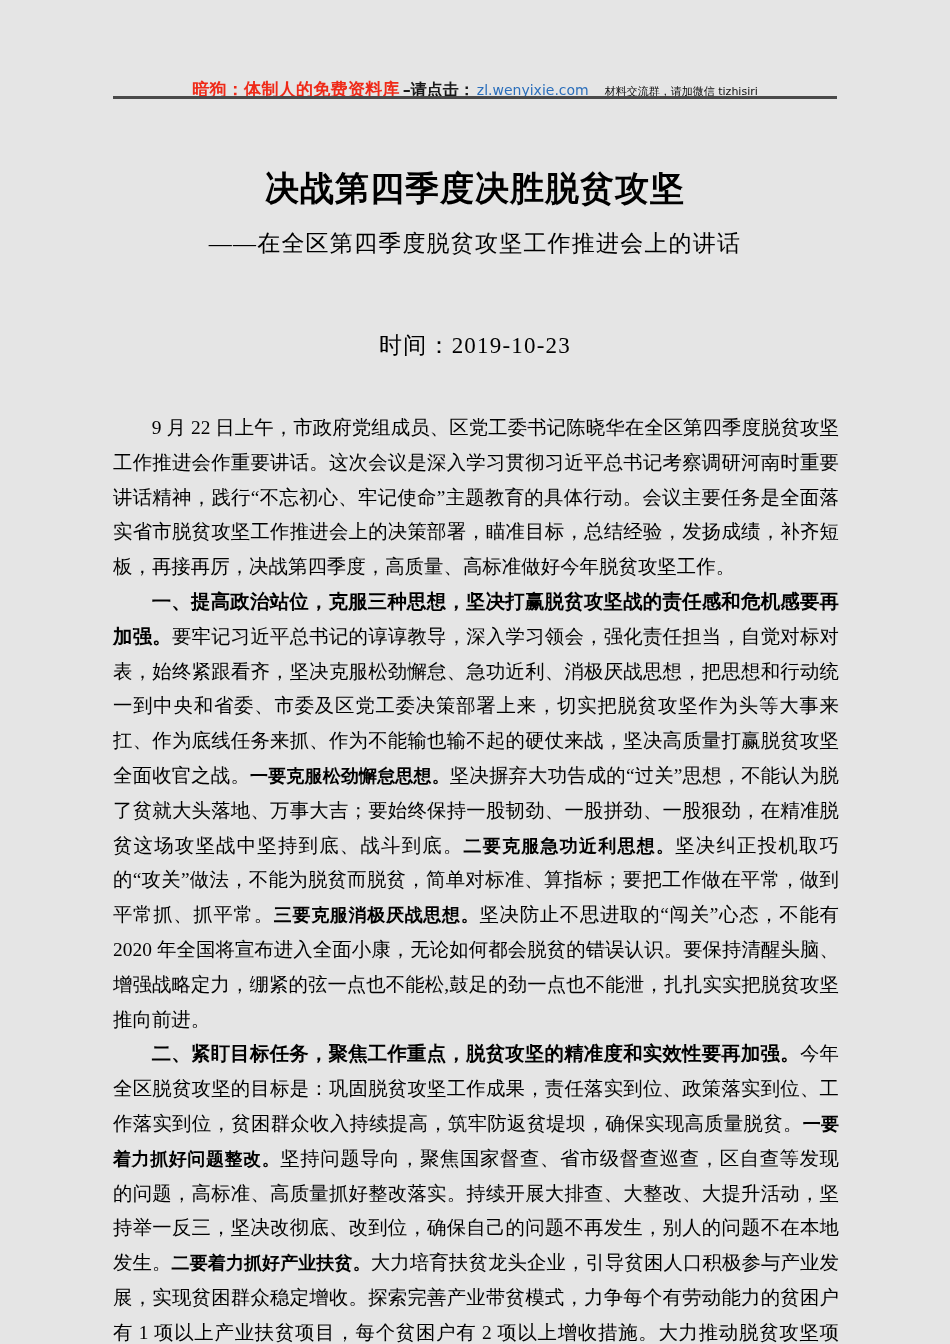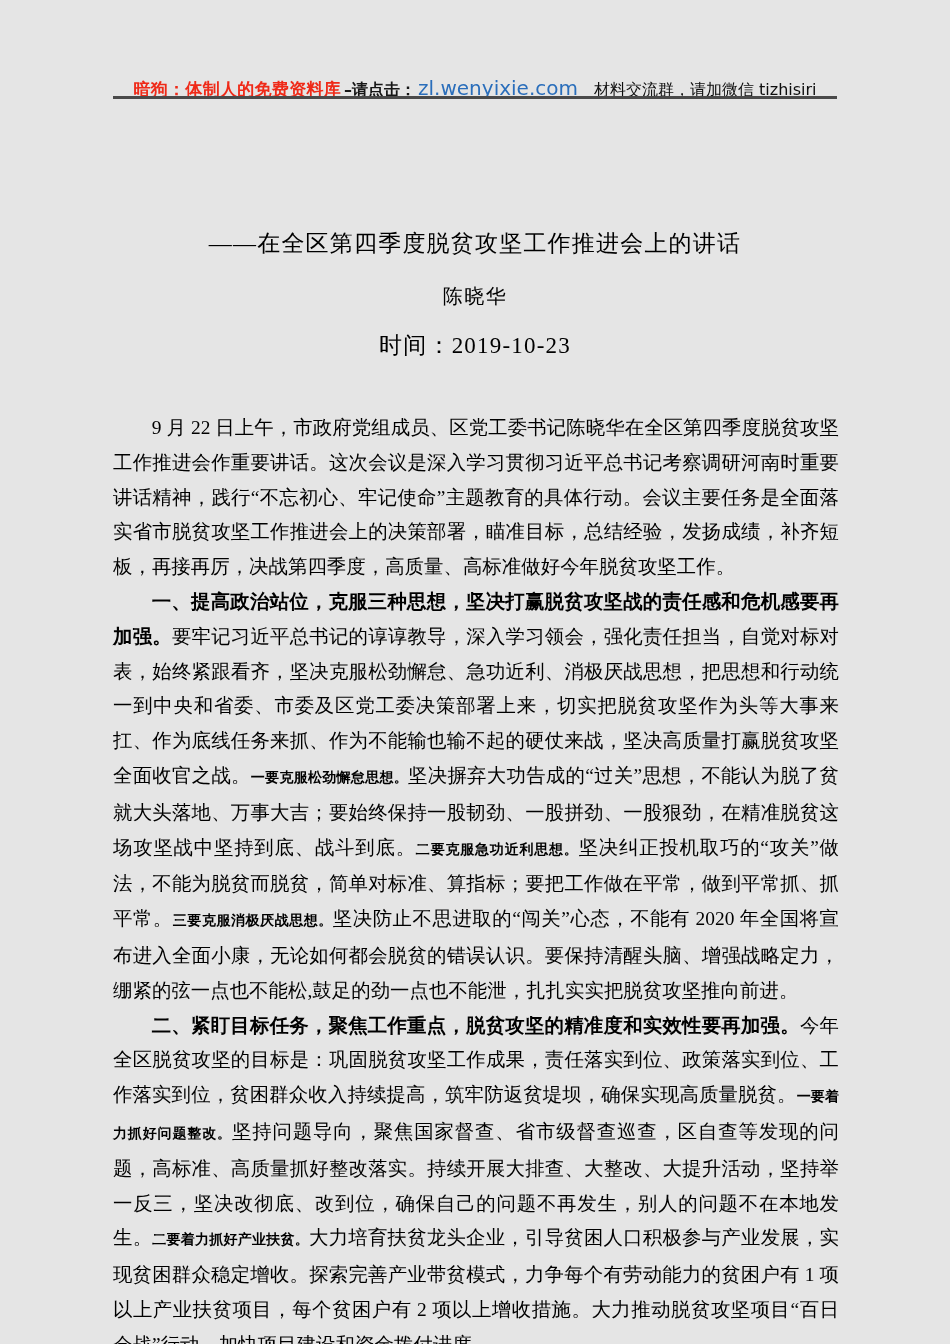--- a/index.html
+++ b/index.html
@@ -48,27 +48,27 @@
   .promo-click {
     color: #161616;
     font-weight: bold;
     margin-left: 3px;
     font-size: 16px;
     margin-top: 25px;
   }
   .promo-link {
     color: #2a6ebb;
     font-weight: normal;
-    font-size: 20px;
+    font-size: 14px;
     margin-left: 2px;
     text-decoration: none;
   }
   .promo-wechat {
     color: #0d0d0d;
-    font-size: 16px;
+    font-size: 11px;
     margin-left: 16px;
   }
   .promo-rule {
     position: absolute;
     left: 113px;
     top: 96px;
     width: 724px;
     height: 3px;
     background: #4a4a4a;
   }
@@ -136,40 +136,40 @@
     text-justify: inter-ideograph;
     text-indent: 2em;
     color: #000;
     letter-spacing: 0.05px;
   }
   .para .lead {
     font-weight: bold;
   }
   .para .sub-lead {
     font-weight: bold;
-    font-size: 14px;
+    font-size: 18px;
   }
 </style>
 </head>
 <body>
 
 <div class="page">
 
   <div class="promo-header">
     <div class="promo-inner">
       <span class="promo-red">暗狗：体制人的免费资料库</span>
       <span class="promo-click">–请点击：</span>
       <a class="promo-link" href="#">zl.wenyixie.com</a>
       <span class="promo-wechat">材料交流群，请加微信 tizhisiri</span>
     </div>
   </div>
   <div class="promo-rule"></div>
 
+  <div class="doc-title">决战第四季度决胜脱贫攻坚</div>
   <div class="doc-subtitle">——在全区第四季度脱贫攻坚工作推进会上的讲话</div>
-  <div class="doc-author">陈晓华</div>
   <div class="doc-date">时间：2019-10-23</div>
 
   <div class="body-area">
 
     <p class="para"><span>9 月 22 日上午，市政府党组成员、区党工委书记陈晓华在全区第四季度脱贫攻坚工作推进会作重要讲话。这次会议是深入学习贯彻习近平总书记考察调研河南时重要讲话精神，践行“不忘初心、牢记使命”主题教育的具体行动。会议主要任务是全面落实省市脱贫攻坚工作推进会上的决策部署，瞄准目标，总结经验，发扬成绩，补齐短板，再接再厉，决战第四季度，高质量、高标准做好今年脱贫攻坚工作。</span></p>
 
     <p class="para"><span class="lead">一、提高政治站位，克服三种思想，坚决打赢脱贫攻坚战的责任感和危机感要再加强。</span><span>要牢记习近平总书记的谆谆教导，深入学习领会，强化责任担当，自觉对标对表，始终紧跟看齐，坚决克服松劲懈怠、急功近利、消极厌战思想，把思想和行动统一到中央和省委、市委及区党工委决策部署上来，切实把脱贫攻坚作为头等大事来扛、作为底线任务来抓、作为不能输也输不起的硬仗来战，坚决高质量打赢脱贫攻坚全面收官之战。</span><span class="sub-lead">一要克服松劲懈怠思想。</span><span>坚决摒弃大功告成的“过关”思想，不能认为脱了贫就大头落地、万事大吉；要始终保持一股韧劲、一股拼劲、一股狠劲，在精准脱贫这场攻坚战中坚持到底、战斗到底。</span><span class="sub-lead">二要克服急功近利思想。</span><span>坚决纠正投机取巧的“攻关”做法，不能为脱贫而脱贫，简单对标准、算指标；要把工作做在平常，做到平常抓、抓平常。</span><span class="sub-lead">三要克服消极厌战思想。</span><span>坚决防止不思进取的“闯关”心态，不能有 2020 年全国将宣布进入全面小康，无论如何都会脱贫的错误认识。要保持清醒头脑、增强战略定力，绷紧的弦一点也不能松,鼓足的劲一点也不能泄，扎扎实实把脱贫攻坚推向前进。</span></p>
 
     <p class="para"><span class="lead">二、紧盯目标任务，聚焦工作重点，脱贫攻坚的精准度和实效性要再加强。</span><span>今年全区脱贫攻坚的目标是：巩固脱贫攻坚工作成果，责任落实到位、政策落实到位、工作落实到位，贫困群众收入持续提高，筑牢防返贫堤坝，确保实现高质量脱贫。</span><span class="sub-lead">一要着力抓好问题整改。</span><span>坚持问题导向，聚焦国家督查、省市级督查巡查，区自查等发现的问题，高标准、高质量抓好整改落实。持续开展大排查、大整改、大提升活动，坚持举一反三，坚决改彻底、改到位，确保自己的问题不再发生，别人的问题不在本地发生。</span><span class="sub-lead">二要着力抓好产业扶贫。</span><span>大力培育扶贫龙头企业，引导贫困人口积极参与产业发展，实现贫困群众稳定增收。探索完善产业带贫模式，力争每个有劳动能力的贫困户有 1 项以上产业扶贫项目，每个贫困户有 2 项以上增收措施。大力推动脱贫攻坚项目“百日会战”行动，加快项目建设和资金拨付进度。</span></p>
 

